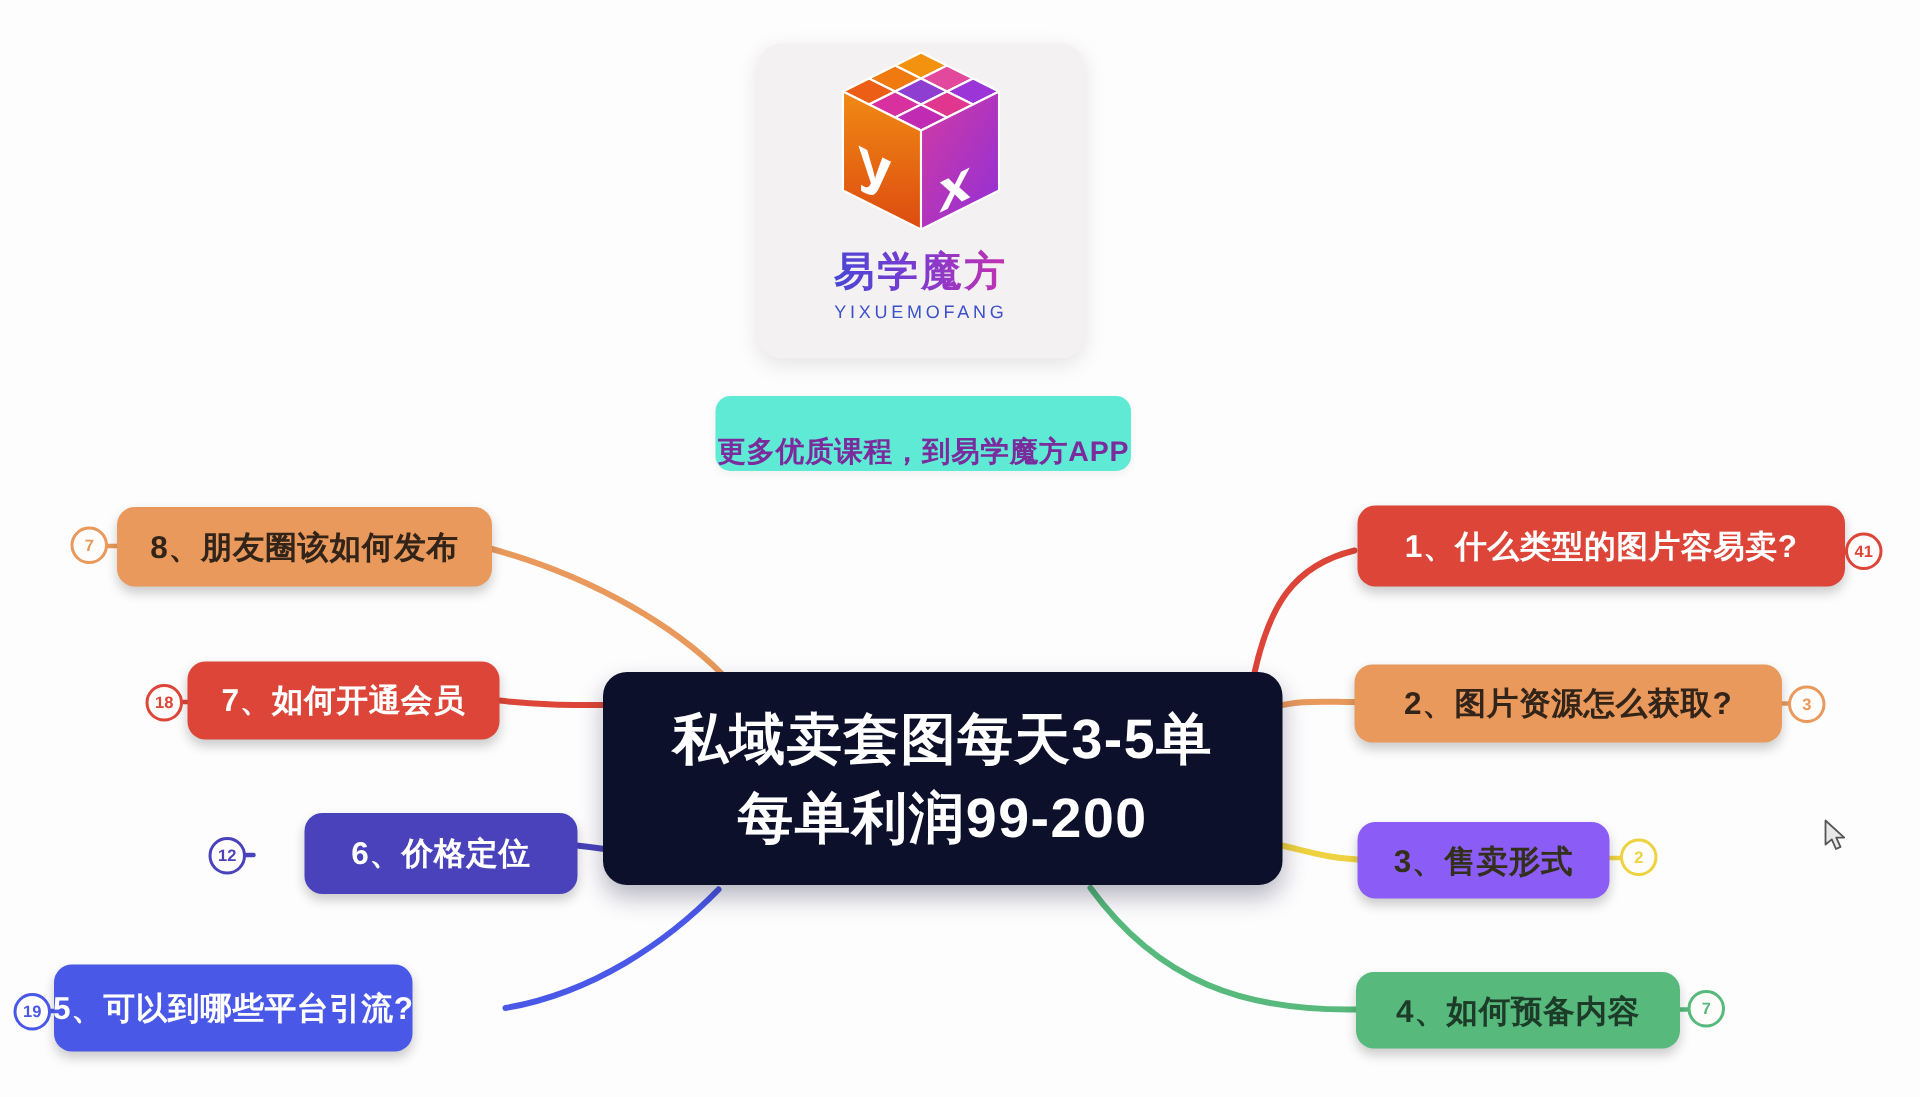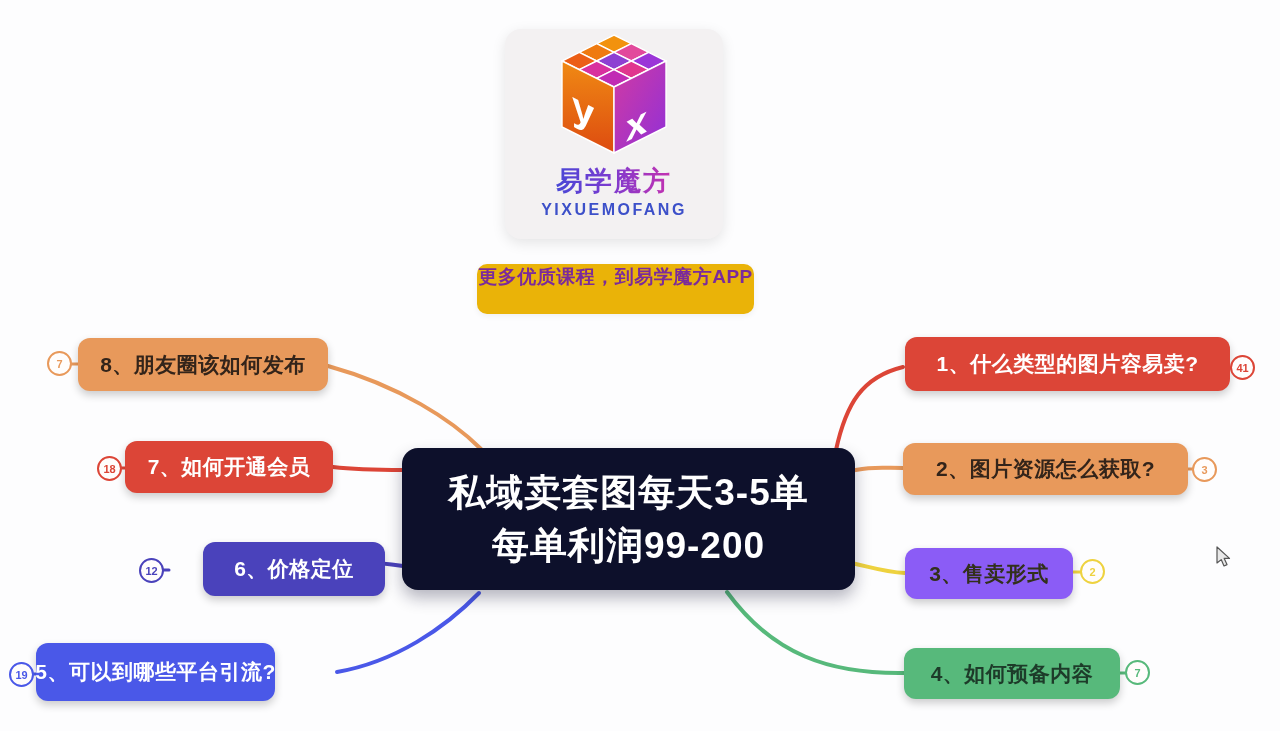--- a/index.html
+++ b/index.html
@@ -22,29 +22,29 @@
     display:flex;flex-direction:column;align-items:center;
   }
   .brand-name{
     margin-top:2px;font-size:27px;font-weight:bold;letter-spacing:2px;
     color:#8b35c8;
     background:linear-gradient(90deg,#4847d6 0%,#7a3bd0 45%,#c531b0 100%);
     -webkit-background-clip:text;background-clip:text;
     -webkit-text-fill-color:transparent;
   }
   .brand-sub{
-    margin-top:2px;font-size:16px;font-weight:bold;letter-spacing:2.5px;
+    margin-top:2px;font-size:12px;font-weight:normal;letter-spacing:2.5px;
     color:#3c50c9;
   }
 
   
   .banner{
     position:absolute;left:477px;top:264px;width:277px;height:50px;
-    background:#eab308;border-radius:10px;
-    display:flex;align-items:flex-start;justify-content:center;
+    background:#5eead4;border-radius:10px;
+    display:flex;align-items:flex-end;justify-content:center;
     box-shadow:0 2px 6px rgba(0,0,0,0.06);
   }
   .banner span{font-size:19px;font-weight:bold;color:#7b2b9b;letter-spacing:0.5px;}
 
   
   .root-node{
     position:absolute;left:402px;top:448px;width:453px;height:142px;
     border-radius:16px;display:flex;flex-direction:column;
     align-items:center;justify-content:center;
     box-shadow:0 8px 16px rgba(15,18,45,0.30);

